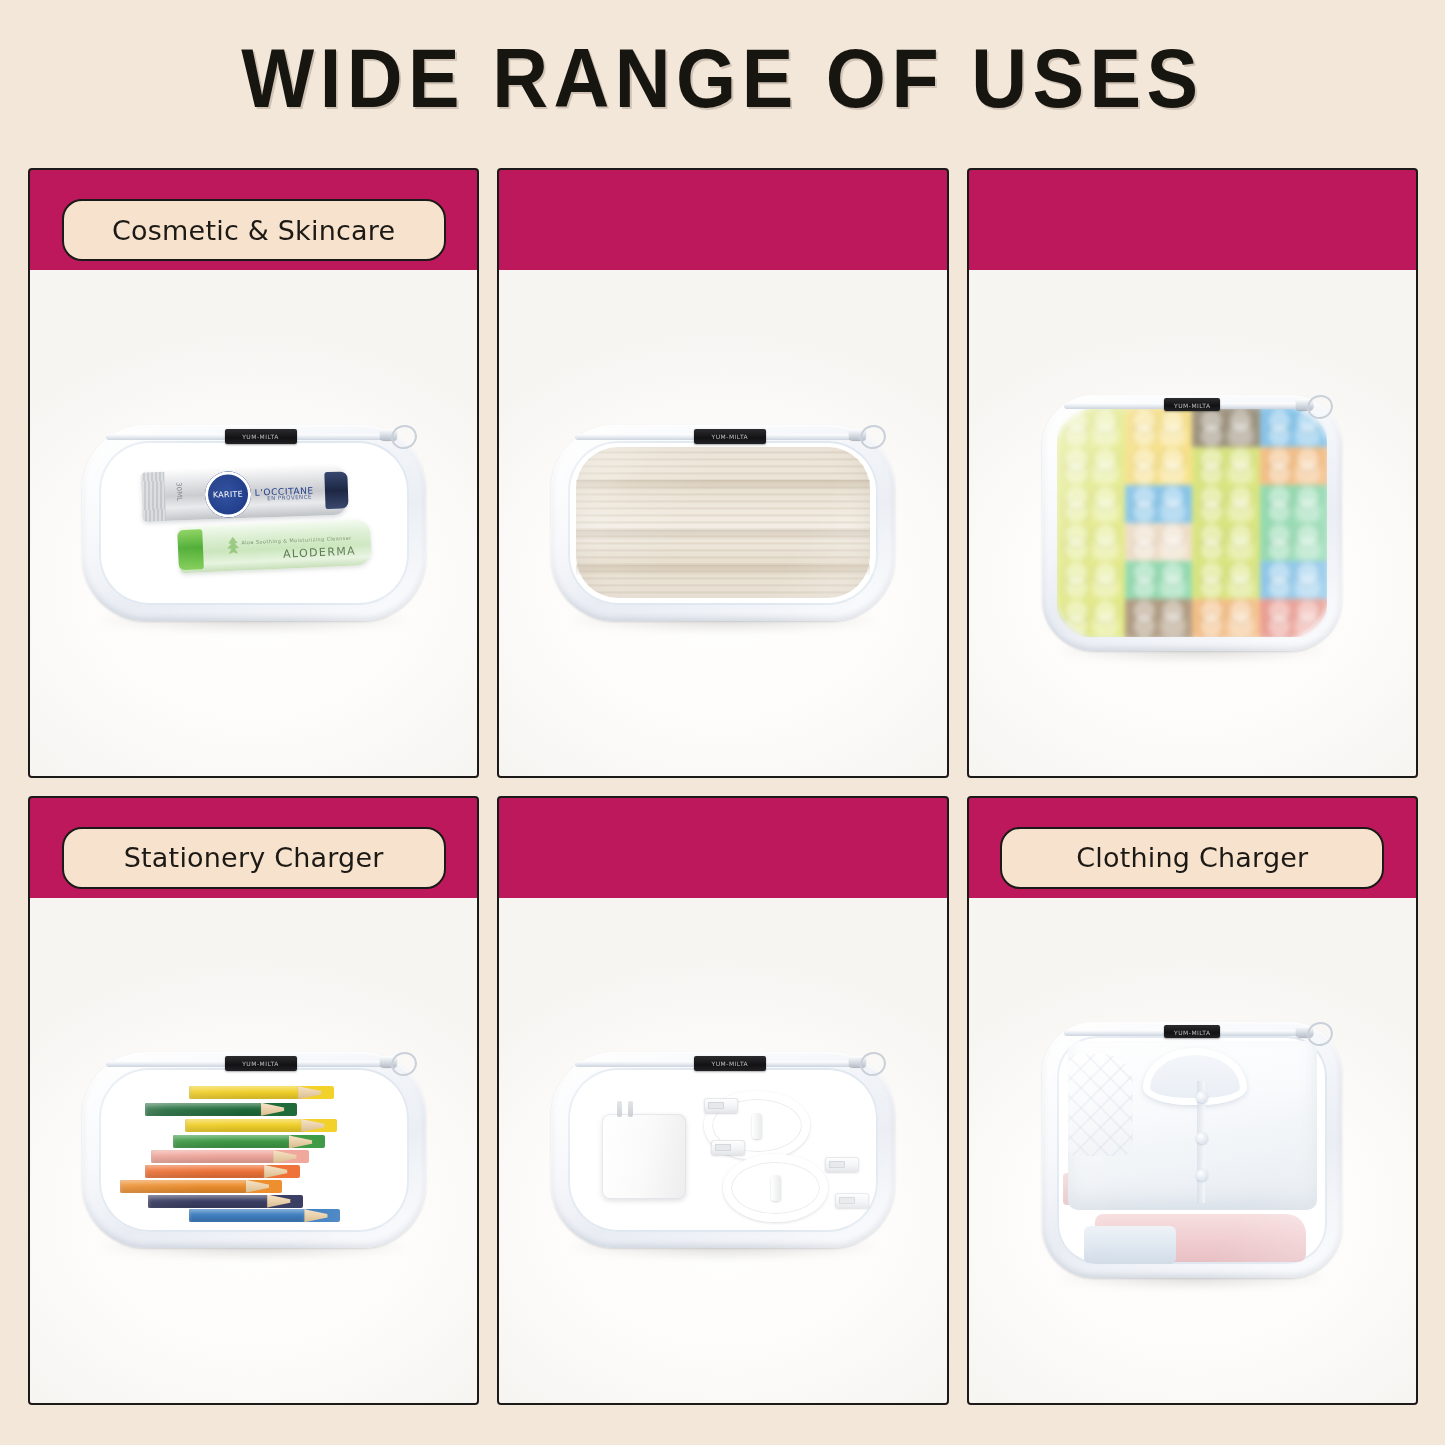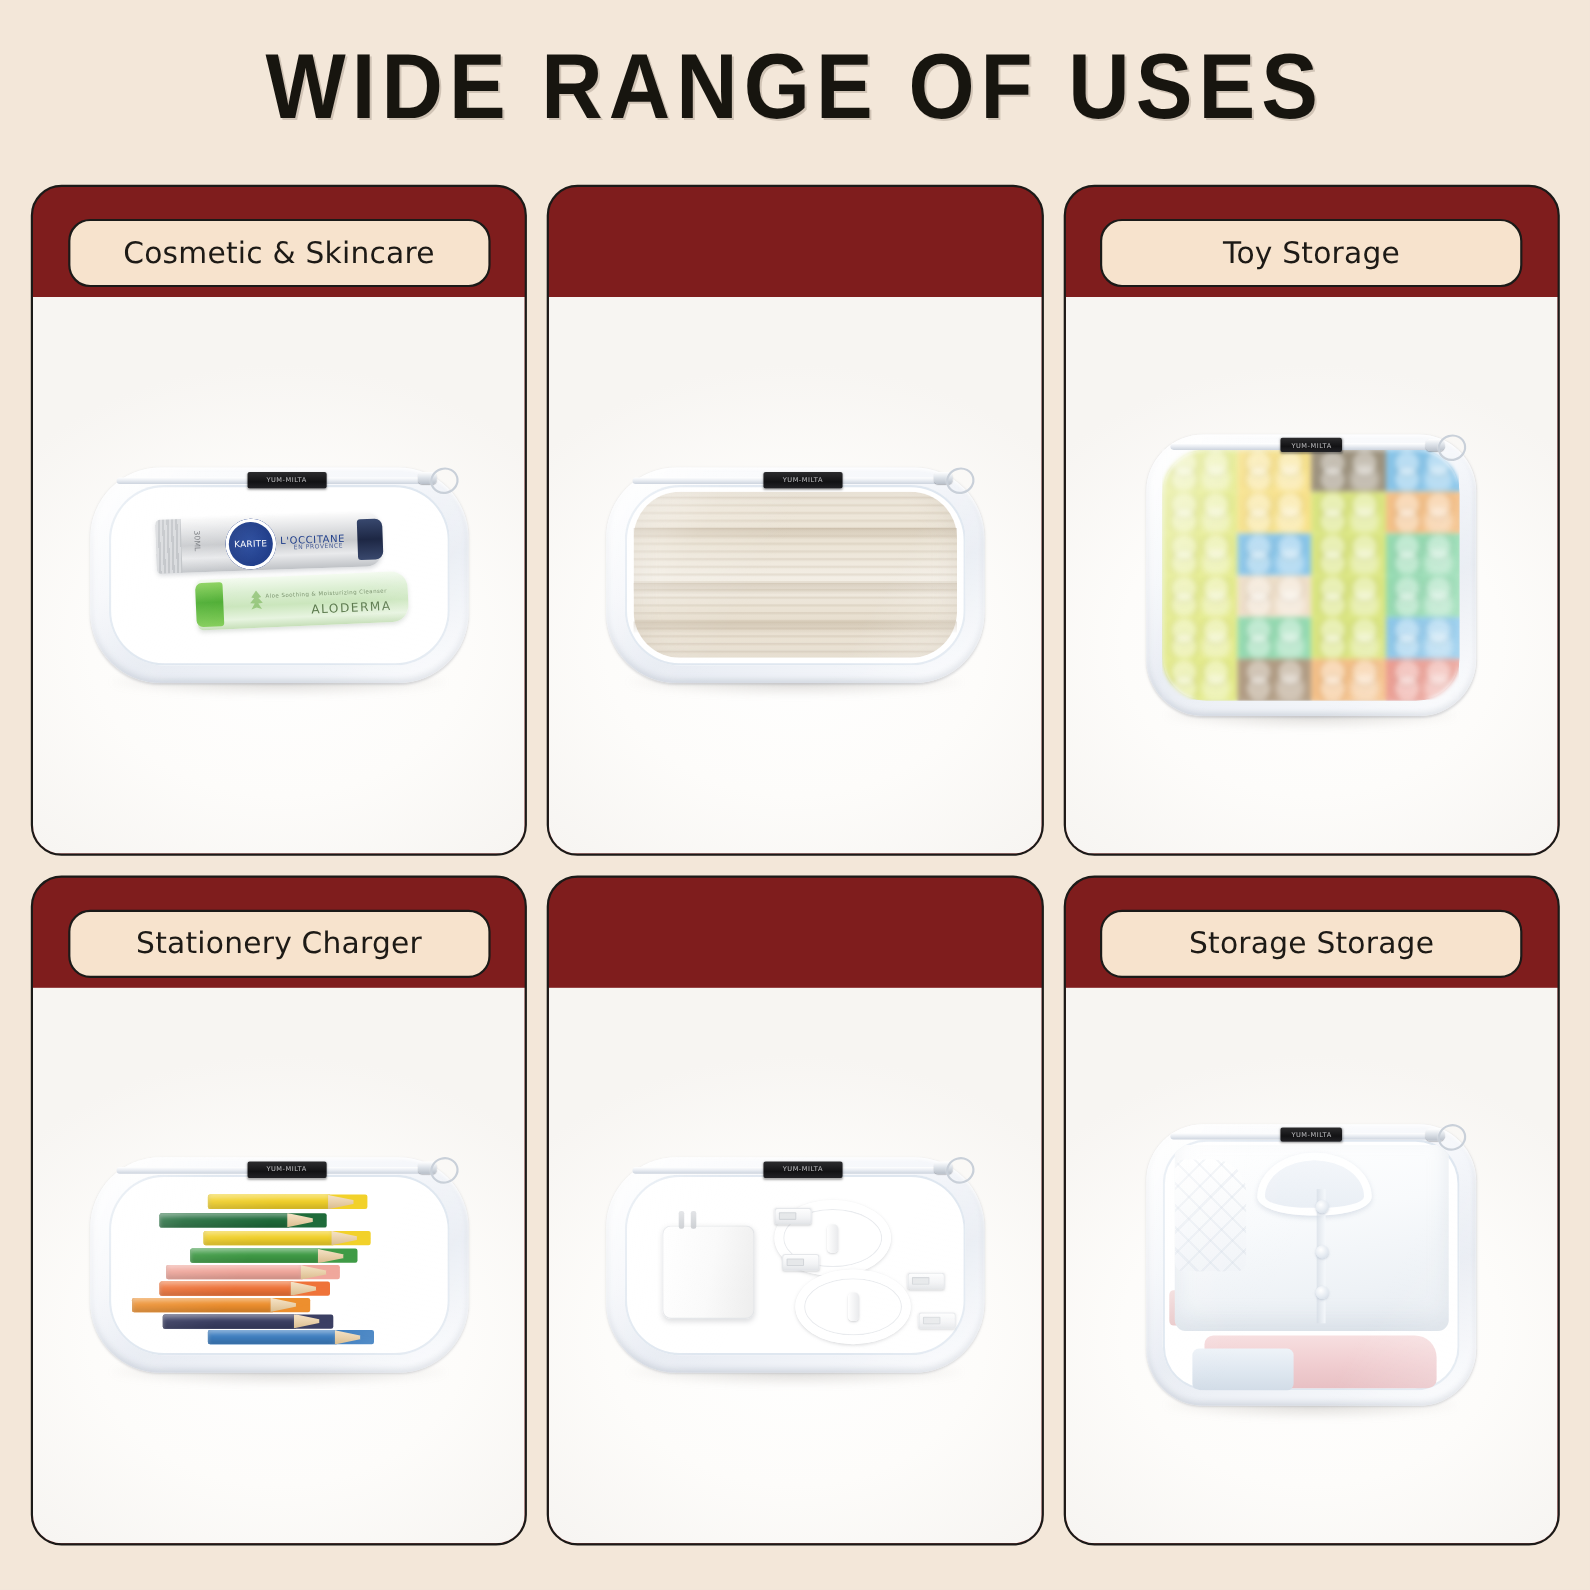--- a/index.html
+++ b/index.html
@@ -48,23 +48,23 @@
     width: 1390px;
     height: 1237px;
     display: grid;
     grid-template-columns: 1fr 1fr 1fr;
     grid-template-rows: 1fr 1fr;
     gap: 18px 18px;
   }
 
   .card {
     position: relative;
-    background: #7f1d1d;
+    background: #be185d;
     border: 2.5px solid #1b1a18;
-    border-radius: 28px;
+    border-radius: 4px;
     overflow: hidden;
   }
 
   .pill {
     position: absolute;
     left: 50%;
     transform: translateX(-50%);
     top: 29px;
     width: 384px;
     height: 62px;
@@ -644,23 +644,20 @@
           </div>
           <div class="pull right">
             <div class="slider"></div>
             <div class="loop"></div>
           </div>
         </div>
       </div>
     </div>
 
     <div class="card">
-      <div class="pill">
-        <span class="pill-label">Toy Storage</span>
-      </div>
       <div class="stage">
         <div class="pouch stuffed">
           <div class="shadow"></div>
           <div class="trim"></div>
           <div class="window">
             <div class="blocks">
               <div class="blk" style="background:#d5e04a"></div>
               <div class="blk" style="background:#f5d24a"></div>
               <div class="blk" style="background:#6b5a3a"></div>
               <div class="blk" style="background:#4aa8e0"></div>
@@ -804,21 +801,21 @@
           <div class="pull right">
             <div class="slider"></div>
             <div class="loop"></div>
           </div>
         </div>
       </div>
     </div>
 
     <div class="card">
       <div class="pill">
-        <span class="pill-label">Storage Storage</span>
+        <span class="pill-label">Clothing Charger</span>
       </div>
       <div class="stage">
         <div class="pouch stuffed">
           <div class="shadow"></div>
           <div class="trim"></div>
           <div class="window">
             <div class="garment g-edge"></div>
             <div class="shirt">
               <div class="sleeve"></div>
               <div class="collar"></div>

